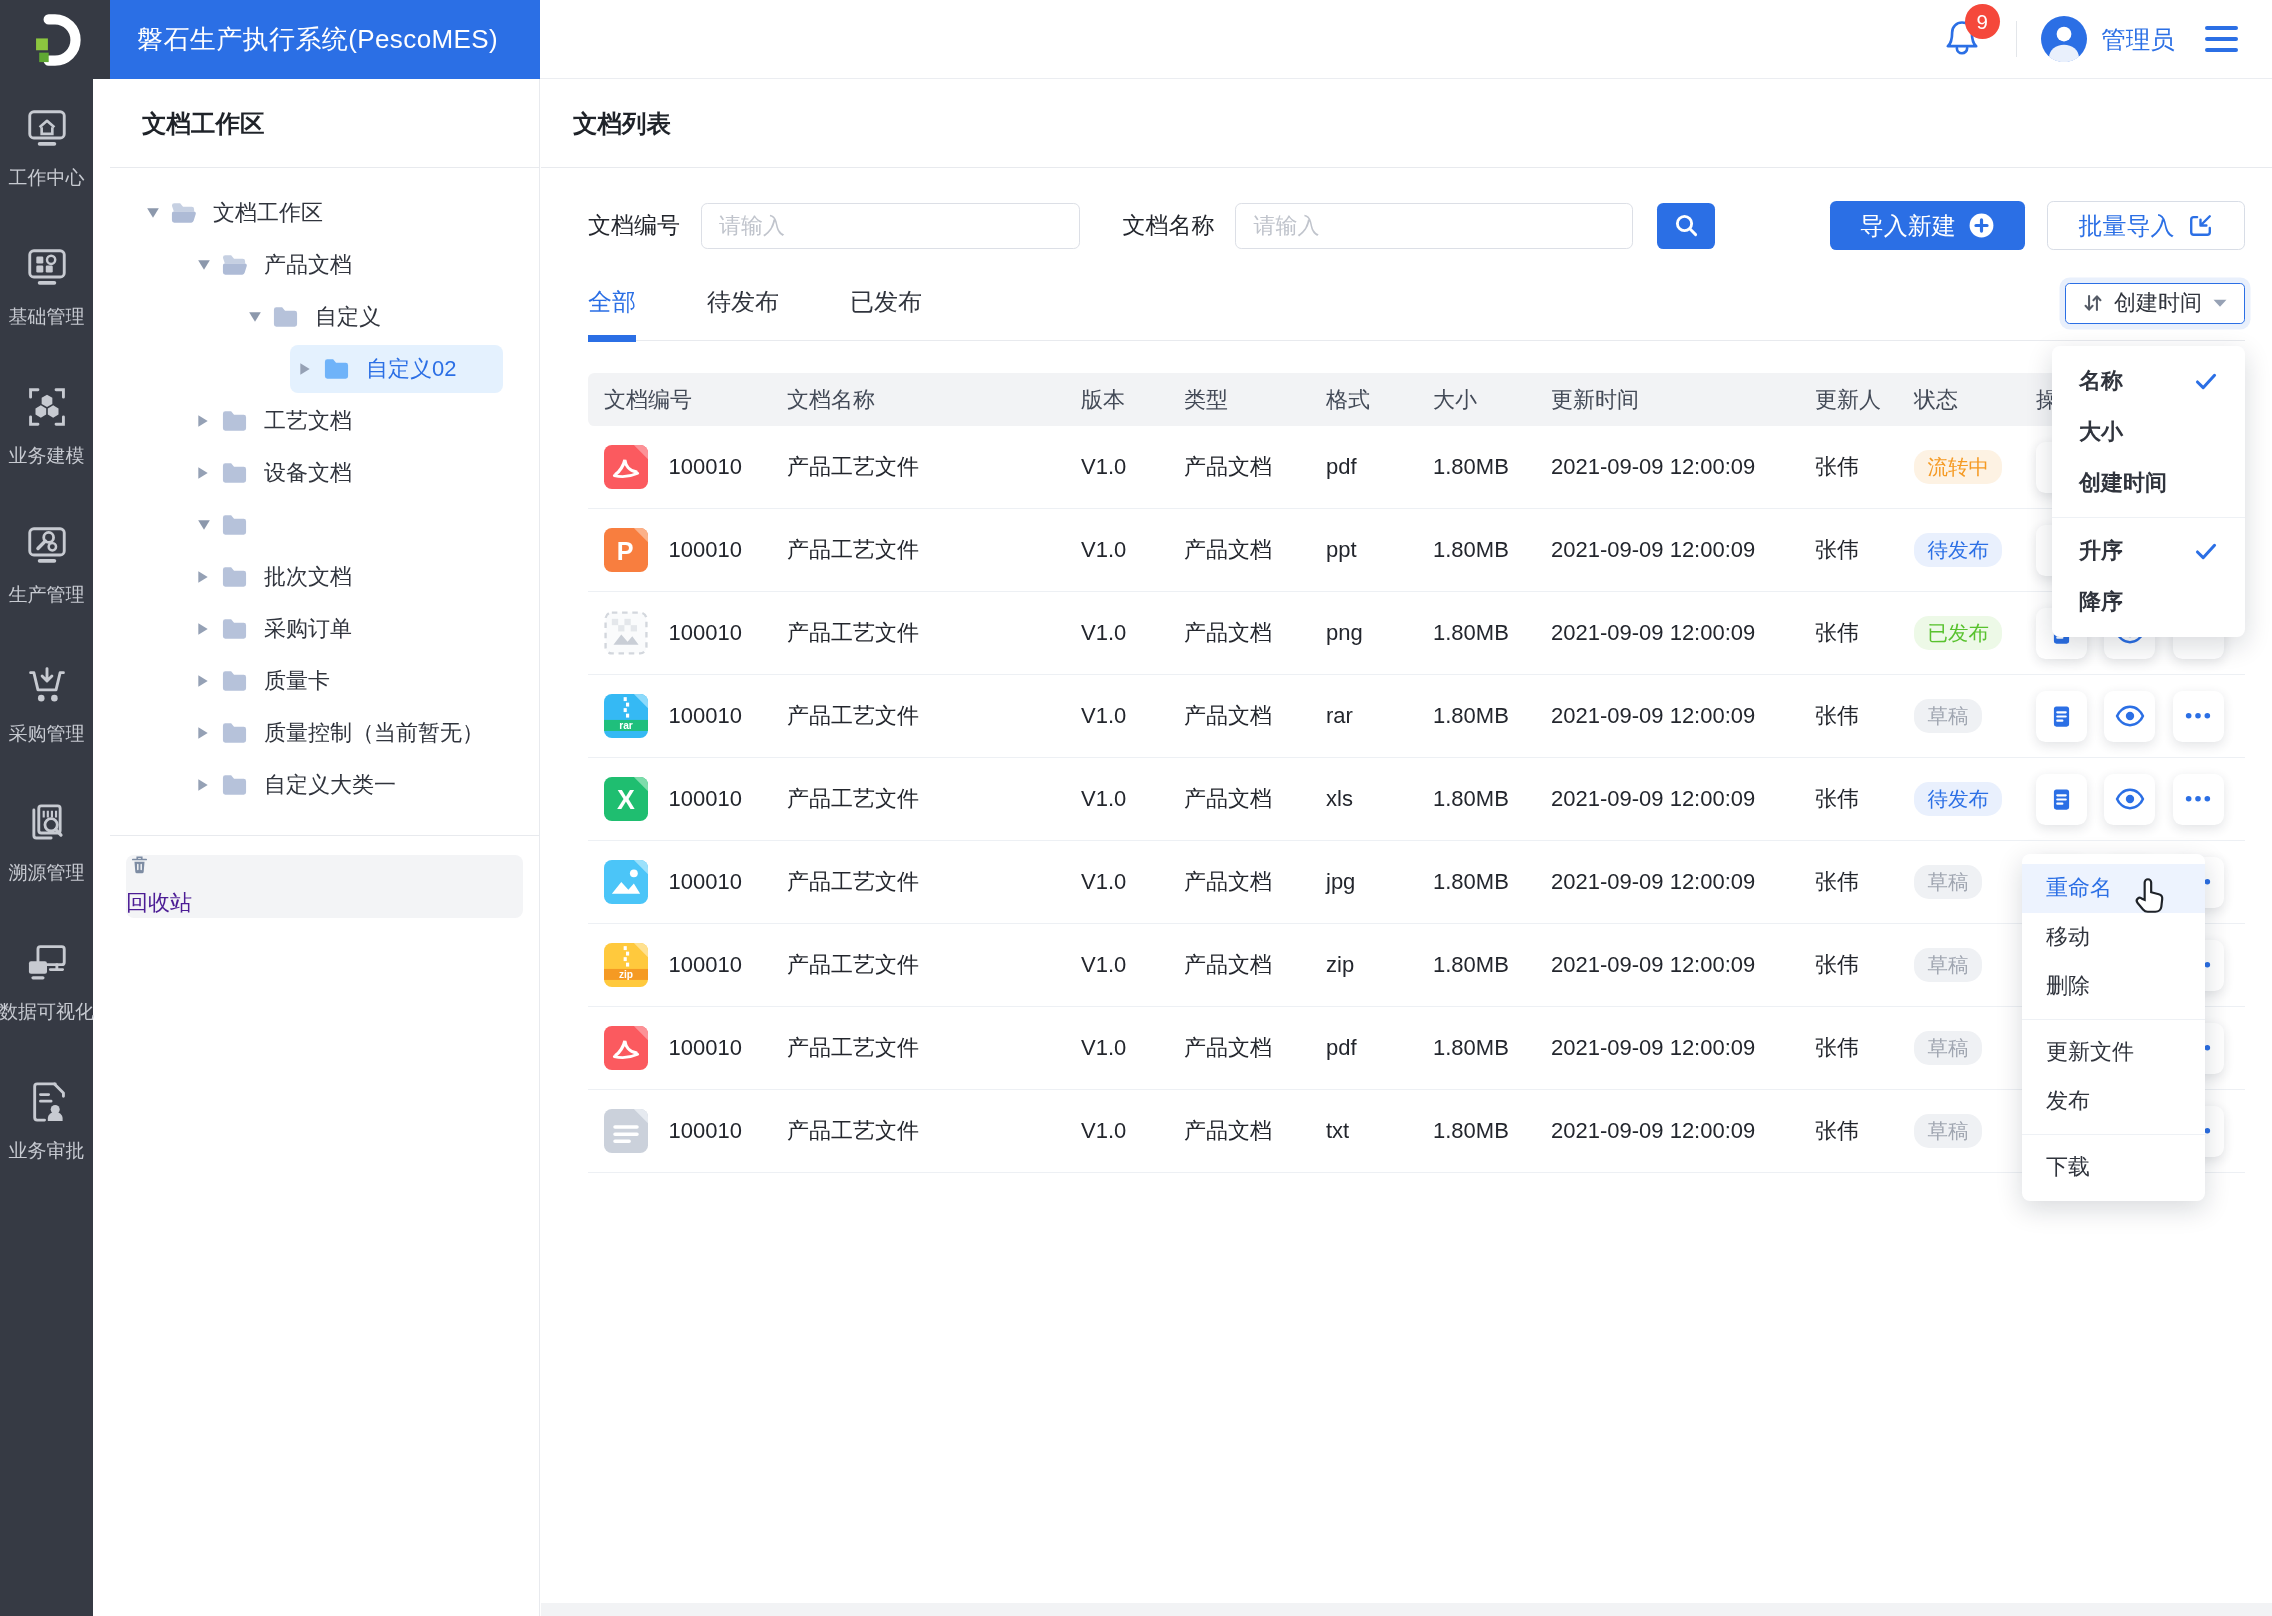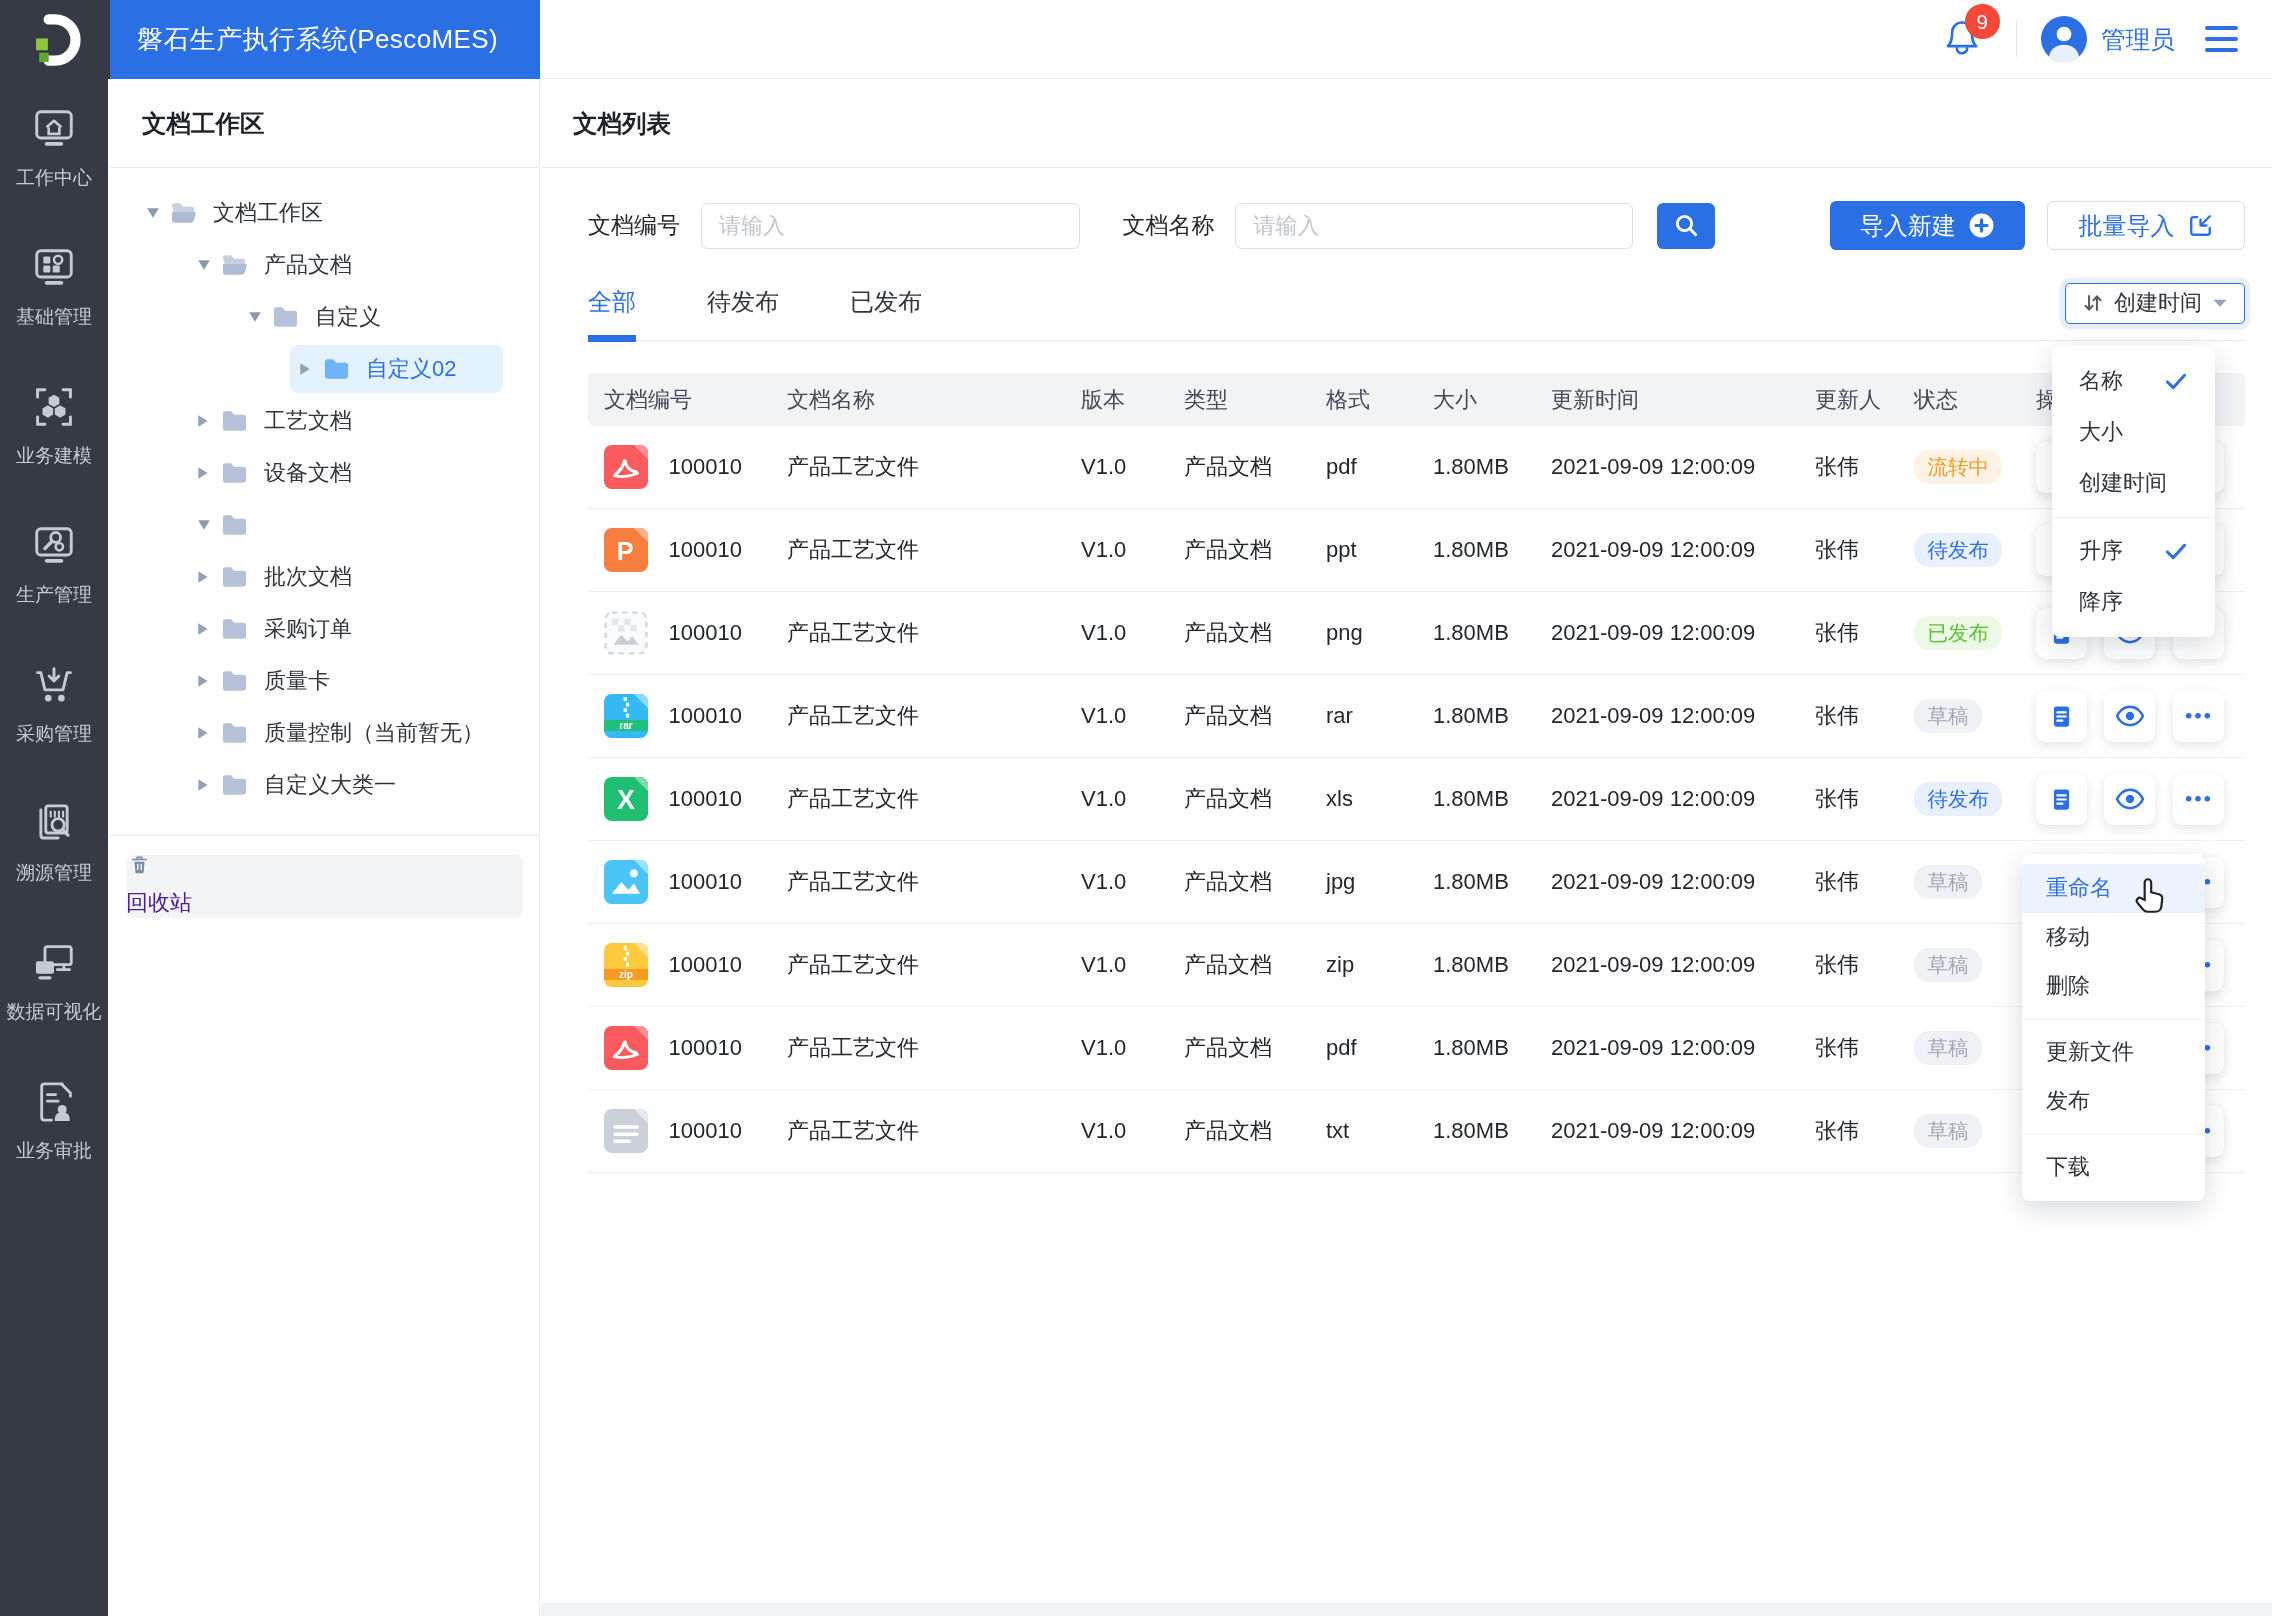--- a/index.html
+++ b/index.html
@@ -13,21 +13,21 @@
   .top-rest { flex:1; background:#fff; border-bottom:1.6px solid #ebedf1; display:flex; align-items:center; justify-content:flex-end; padding-right:35px; gap:24px; }
   .bell-wrap { position:relative; margin-right:11px; cursor:pointer; }
   .badge { position:absolute; top:-12.6px; right:-19px; min-width:35px; height:35px; border-radius:17.4px; background:#f5483b; color:#fff; font-size:20.5px; display:flex; align-items:center; justify-content:center; }
   .vdiv { width:1.6px; height:36px; background:#e3e6ea; }
   .user { display:flex; align-items:center; gap:14px; cursor:pointer; }
   .user-name { color:#2b6fe5; font-size:24.5px; }
   .burger { display:flex; flex-direction:column; gap:7px; margin-left:6.3px; cursor:pointer; }
   .burger i { display:block; width:33px; height:4px; border-radius:2.4px; background:#2b6fe5; }
 
   
-  .rail { position:absolute; top:79px; left:0; bottom:0; width:108px; background:#363a44; z-index:15; }
+  .rail { position:absolute; top:79px; left:0; bottom:0; width:93px; background:#363a44; z-index:15; }
   .rail-item { height:139px; display:flex; flex-direction:column; align-items:center; justify-content:center; gap:12.6px; color:#c7cad1; cursor:pointer; }
   .rail-item.active { background:#2b6fe5; color:#fff; }
   .rail-label { font-size:19px; white-space:nowrap; }
   .rail-ic svg { display:block; }
 
   
   .sidebar { position:absolute; top:79px; left:110px; bottom:0; width:430px; background:#fff; border-right:1.6px solid #e8eaee; z-index:10; }
   .side-header { height:89px; border-bottom:1.6px solid #e8eaee; display:flex; align-items:center; padding-left:32px; font-size:24.5px; font-weight:bold; color:#1f2329; }
   .tree { padding-top:19px; }
   .tree-row { position:relative; height:52px; display:flex; align-items:center; font-size:22px; color:#30343d; cursor:pointer; }
@@ -74,21 +74,21 @@
   .badge-st { display:inline-block; padding:7px 13.4px; border-radius:15px; font-size:20.5px; line-height:1; }
   .st-processing { color:#f59a23; background:#fdf2e3; }
   .st-pending { color:#2b6fe5; background:#e9f0fd; }
   .st-published { color:#58c22e; background:#edf9e7; }
   .st-draft { color:#a0a6b1; background:#eff1f4; }
   .cell.act { display:flex; gap:17.4px; }
   .abtn { width:51px; height:51px; background:#fff; border-radius:9.5px; box-shadow:0 3.2px 11px rgba(31,41,55,0.12); display:flex; align-items:center; justify-content:center; cursor:pointer; }
 
   
   .panel { position:absolute; background:#fff; border-radius:8px; box-shadow:0 8px 27px rgba(15,23,42,0.16); z-index:50; padding:9.5px 0; }
-  .sort-menu { left:1511px; top:267px; width:163px; }
+  .sort-menu { left:1511px; top:267px; width:193px;font-weight:bold; }
   .menu-item { height:51px; display:flex; align-items:center; padding:0 27px; font-size:22px; color:#30343d; cursor:pointer; }
   .menu-item .chk { margin-left:auto; display:flex; }
   .menu-div { border-top:1.6px solid #eef1f5; margin:8px 0; }
   .ctx-menu { left:1481px; top:775px; width:183px; z-index:60; }
   .ctx-menu .menu-item { height:49px; padding:0 24px; }
   .ctx-menu .menu-item.active { color:#2b6fe5; background:#edf3fe; }
   .hand-cursor { position:absolute; left:109px; top:22px; z-index:5; }
 
   .bottom-strip { position:absolute; left:0; right:0; bottom:0; height:12.6px; background:#f2f3f5; }
 </style>

